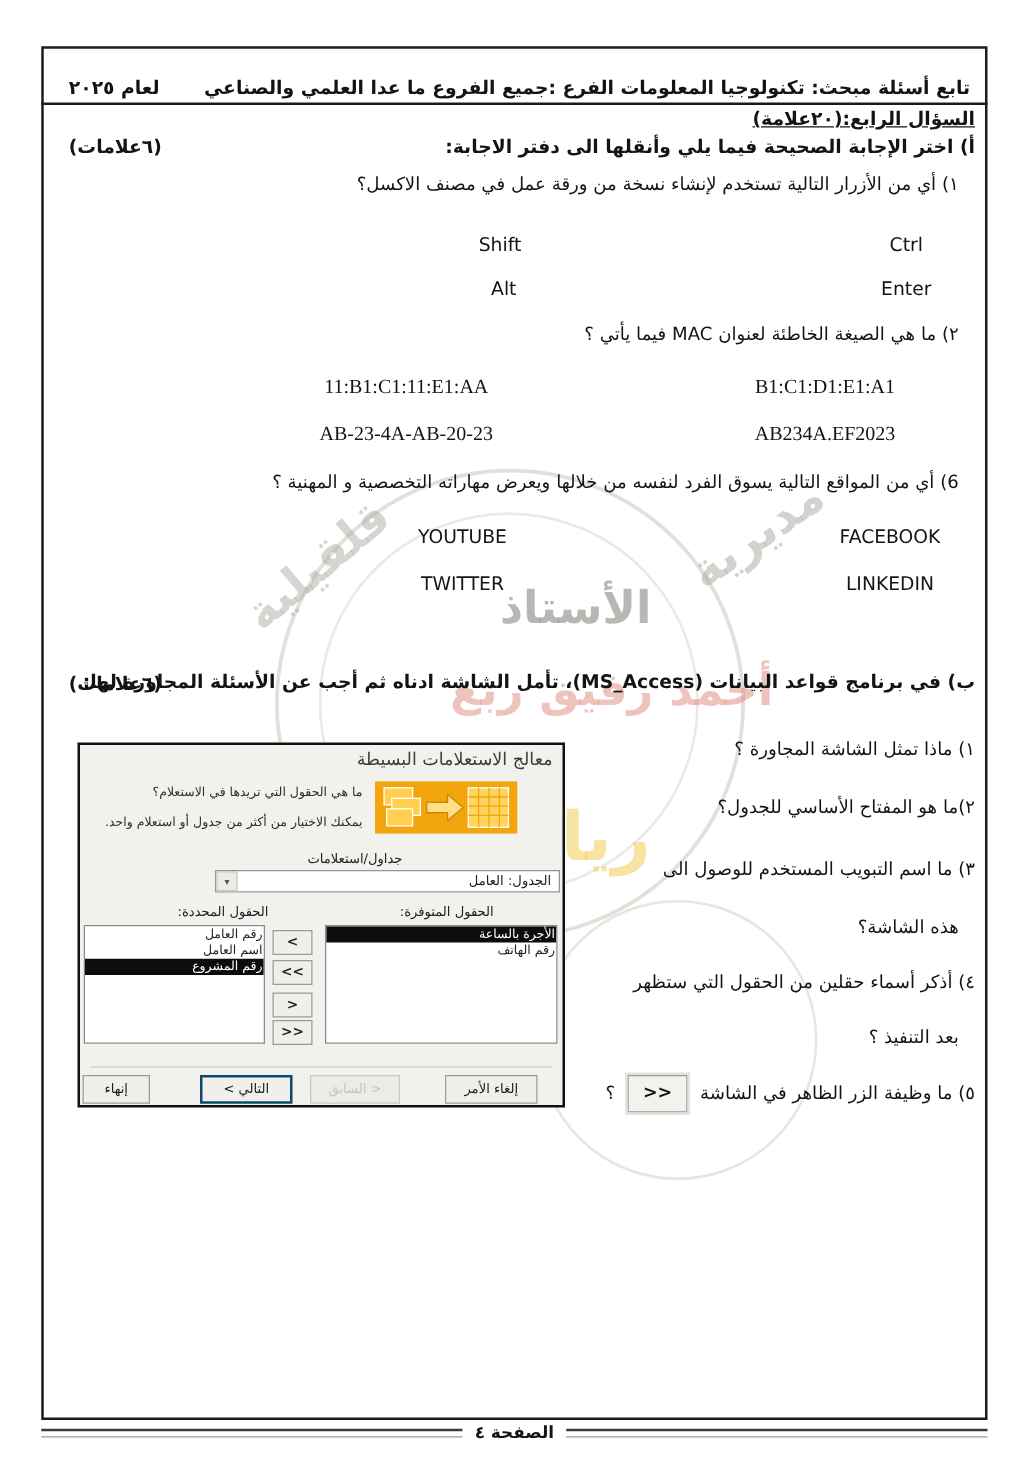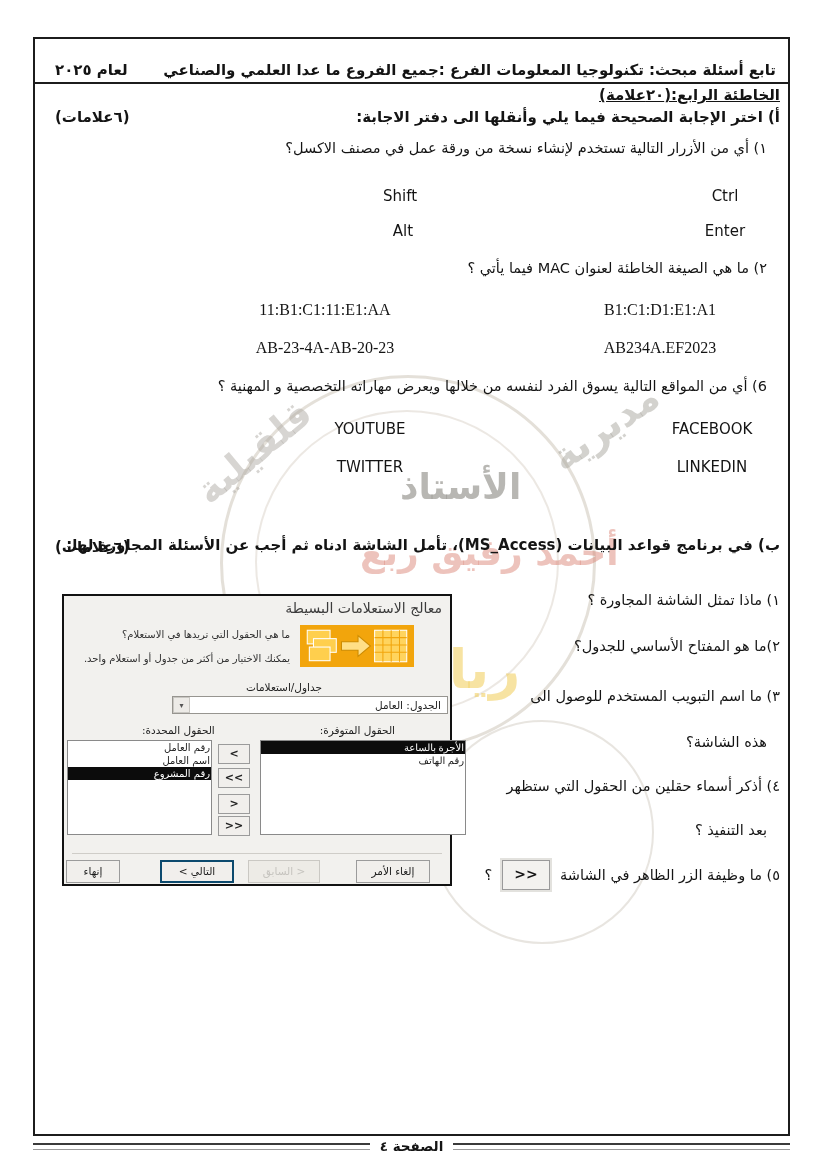--- a/index.html
+++ b/index.html
@@ -54,21 +54,21 @@
                background:#fff; border:1px solid #979590; box-sizing:border-box;
                display:flex; direction:rtl; align-items:center; }
   .dlg-combo .val { flex:1; text-align:right; padding:0 6px; font-size:10.5px; }
   .combo-arrow { width:17px; align-self:stretch; background:#edebe7; border:1px solid #c9c7c2;
                  box-sizing:border-box; display:flex; align-items:center; justify-content:center;
                  font-size:8px; color:#555; }
   .dlg-label-avail { position:absolute; right:55px; top:128px; }
   .dlg-label-sel   { position:absolute; left:78px;  top:128px; }
   .listbox { position:absolute; top:144px; height:95px; background:#fff;
              border:1px solid #8a8a8a; box-sizing:border-box; overflow:hidden; }
-  .lb-avail { left:196px; width:206px;font-family:Liberation Serif, serif; }
+  .lb-avail { left:196px; width:186px; }
   .lb-sel   { left:3px;  width:145px; }
   .listbox .item { height:13px; line-height:13px; padding:0 1px; font-size:10px;
                    text-align:right; white-space:nowrap; }
   .item.hl { background:#0c0c0c; color:#fff; }
   .xfer { position:absolute; left:154px; width:32px; height:20px; background:#f1efec;
           border:1px solid #9b9b9b; box-sizing:border-box; text-align:center;
           line-height:17px; font-size:11px; font-weight:bold; direction:ltr; color:#222; }
   .x1 { top:148px; } .x2 { top:172px; } .x3 { top:198px; } .x4 { top:220px; }
   .dlg-sep { position:absolute; left:8px; right:8px; top:257px; border-top:1px solid #cfcdc8; }
   .dlg-btn { position:absolute; top:264px; height:23px; background:#f1efec;
@@ -98,21 +98,21 @@
   <div class="wm wm-name">أحمد رفيق ربع</div>
   <div class="wm wm-math">رياضيات</div>
 
   <div class="frame"></div>
 
   <div class="header">
     <span class="h-title">تابع أسئلة مبحث: تكنولوجيا المعلومات    الفرع :جميع الفروع ما عدا العلمي والصناعي</span>
     <span class="h-year">لعام ٢٠٢٥</span>
   </div>
 
-  <div class="txt bold uline" style="right:47px; top:86px;">الخاطئة الرابع:(٢٠علامة)</div>
+  <div class="txt bold uline" style="right:47px; top:86px;">السؤال الرابع:(٢٠علامة)</div>
 
   <div class="txt bold" style="right:47px; top:108px;">أ) اختر الإجابة الصحيحة فيما يلي  وأنقلها الى دفتر الاجابة:</div>
   <div class="marks" style="left:55px; top:108px;">(٦علامات)</div>
 
   <div class="txt" style="right:60px; top:140px;">١) أي من الأزرار التالية تستخدم لإنشاء نسخة من ورقة عمل في مصنف الاكسل؟</div>
   <div class="opt" style="left:615px; top:187px;">Ctrl</div>
   <div class="opt" style="left:290px; top:187px;">Shift</div>
   <div class="opt" style="left:615px; top:222px;">Enter</div>
   <div class="opt" style="left:293px; top:222px;">Alt</div>
 

